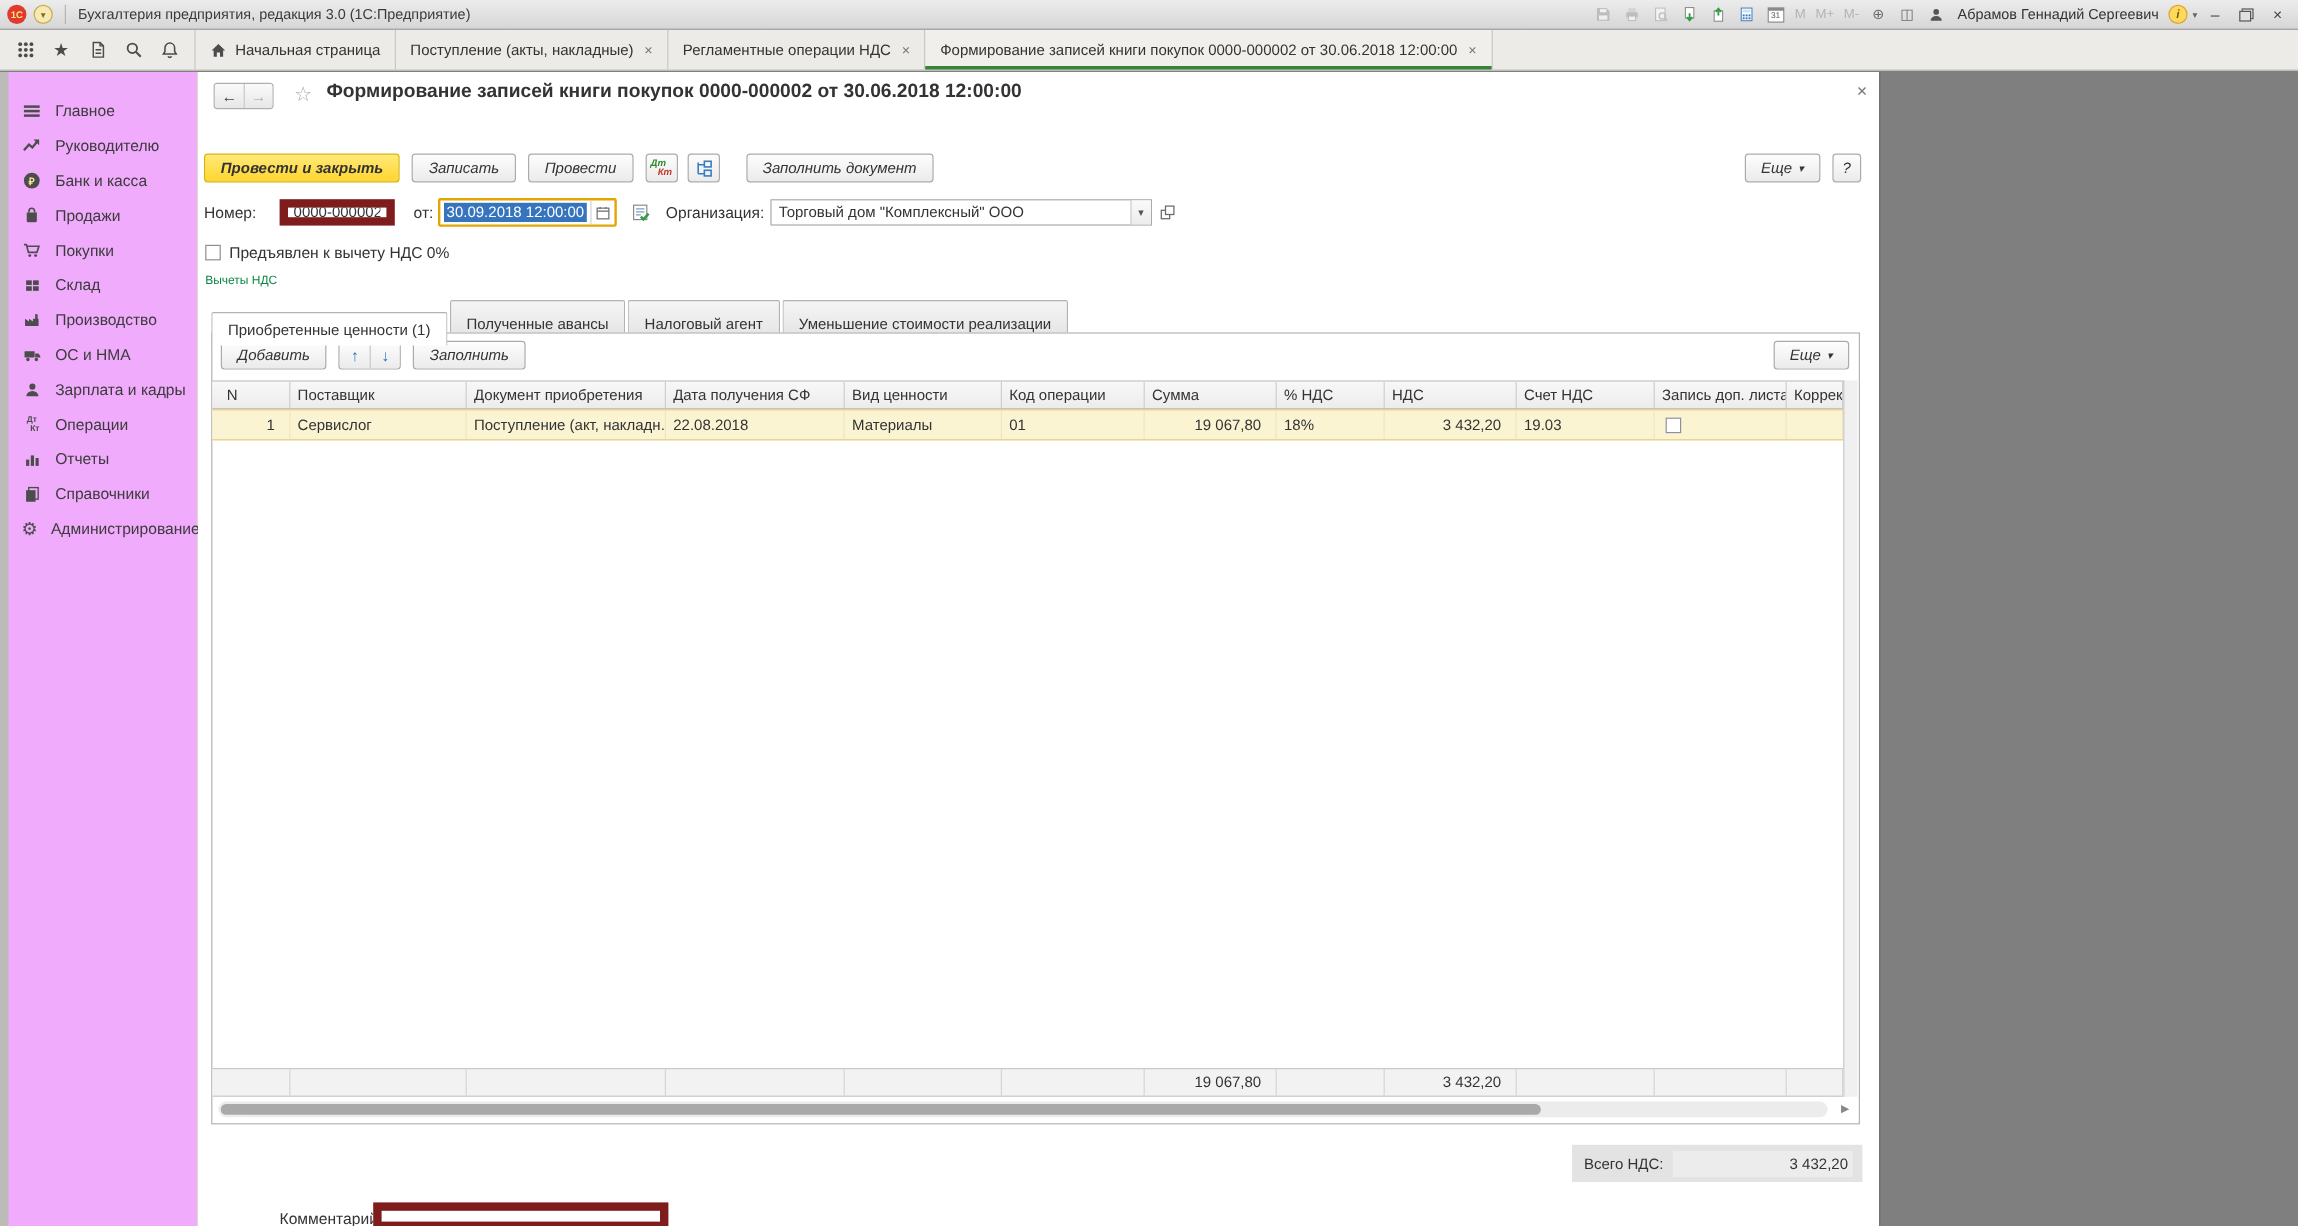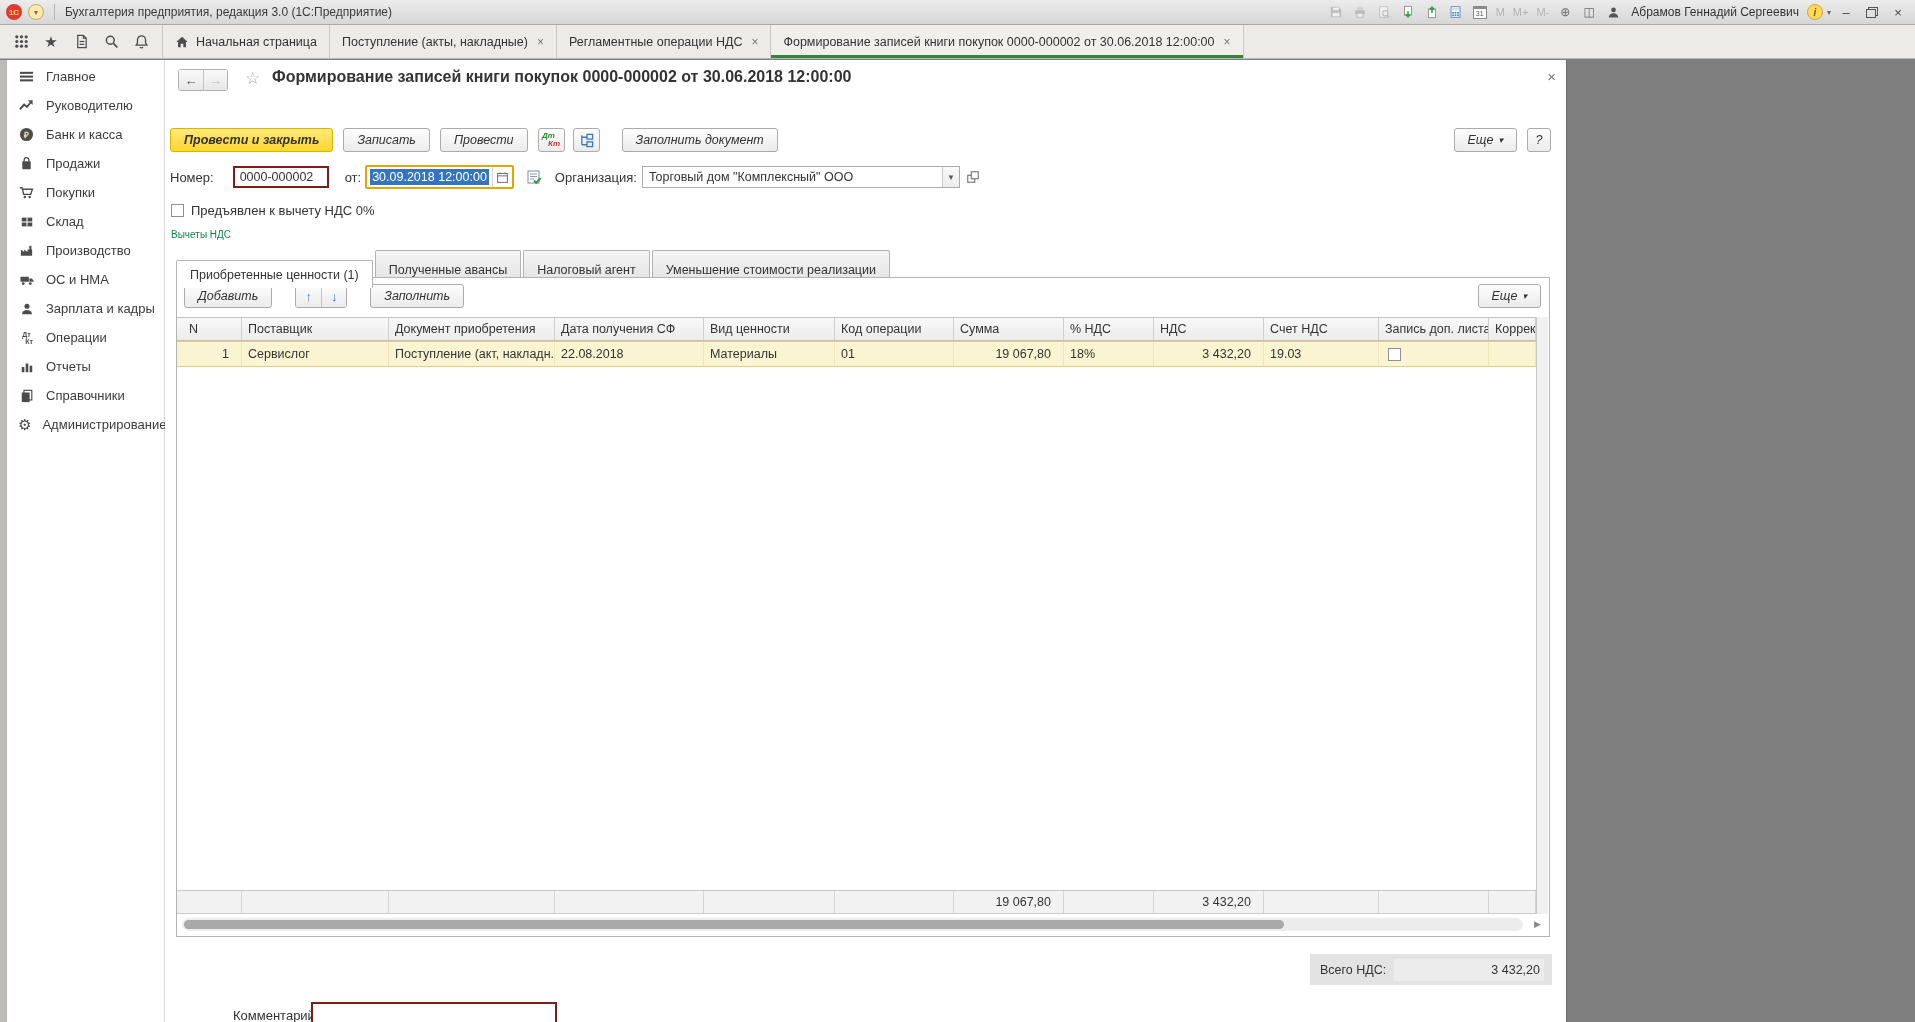--- a/index.html
+++ b/index.html
@@ -42,21 +42,21 @@
   .tab { display:flex; align-items:center; gap:7px; padding:0 12px; font-size:12.5px; color:#333;
     border-left:1px solid #c9c7c4; position:relative; }
   .tab:last-of-type { border-right:1px solid #c9c7c4; }
   .tab.active { background:#f1efec; }
   .tab.active::after { content:''; position:absolute; left:0; right:0; bottom:0; height:3px; background:#35843a; }
   .tab-close { color:#777; font-size:12px; margin-left:2px; }
 
   
   .mainrow { position:absolute; top:60px; left:0; right:0; bottom:0; }
   .sidebar { position:absolute; left:0; top:0; width:165px; height:100%;
-    background:#ffffff; border-left:7px solid #bcbbb8; border-right:1px solid #dad8d2; padding-top:2px; }
+    background:#f0abfc; border-left:7px solid #bcbbb8; border-right:1px solid #dad8d2; padding-top:18px; }
   .sb-item { height:29px; display:flex; align-items:center; gap:11px; padding-left:11px; font-size:13px; color:#3b3b3b; cursor:default; }
   .sb-ico { width:17px; height:16px; display:flex; align-items:center; justify-content:center; font-size:15px; color:#4c4c4c; }
   .dtkt { font-size:7px; font-weight:bold; color:#4c4c4c; line-height:7px; display:flex; flex-direction:column; }
   .dtkt i:last-child { font-style:normal; margin-left:5px; }
   .dtkt i { font-style:normal; }
 
   .desktop { position:absolute; left:1566px; top:0; right:0; height:100%; background:#7f7f7f; border-left:1px solid #6e6e6e; }
 
   .content { position:absolute; left:165px; top:0; width:1401px; height:100%; background:#fff; overflow:hidden; }
 
@@ -76,21 +76,21 @@
   .btn.icon-only { padding:0 4px; width:27px; justify-content:center; }
   .toolbar-row { position:absolute; left:5px; top:68px; display:flex; align-items:center; }
   .g10 { margin-right:10px; } .g8 { margin-right:8px; } .g22 { margin-right:22px; }
   .top-right-btns { position:absolute; top:68px; right:15px; display:flex; gap:10px; }
   .dtkt-btn { font-size:8px; font-weight:bold; line-height:8px; display:flex; flex-direction:column; }
   .dtkt-btn .dt { color:#2e8b2e; } .dtkt-btn .kt { color:#c0392b; margin-left:6px; }
 
   
   .fieldsrow { position:absolute; left:5px; top:105px; height:24px; display:flex; align-items:center; }
   .flabel { font-size:13px; color:#333; }
-  .txt { height:22px; border:2px solid #7f1d1d; font-size:12.5px; color:#333; padding:0 5px; font-family:"Liberation Sans",sans-serif; }
+  .txt { height:22px; border:7px solid #7f1d1d; font-size:12.5px; color:#333; padding:0 5px; font-family:"Liberation Sans",sans-serif; }
   .num-input { width:96px; margin-left:19px; }
   .date-wrap { display:flex; align-items:center; margin-left:4px; border:2px solid #e3a600; border-radius:2px; background:#fff; height:24px; }
   .date-text { padding:0 3px; font-size:12.5px; }
   .date-text .sel { background:#3674be; color:#fff; padding:1px 2px; }
   .cal-btn { width:20px; height:20px; display:flex; align-items:center; justify-content:center; border-left:1px solid #d5d5d5; }
   .inline-ic { width:18px; height:17px; margin-left:12px; display:flex; align-items:center; }
   .org-label { margin-left:11px; }
   .combo { display:flex; align-items:center; border:1px solid #ababab; height:22px; margin-left:5px; width:318px; background:#fff; }
   .combo-val { flex:1; font-size:12.5px; padding:0 6px; white-space:nowrap; overflow:hidden; }
   .combo-arr { width:17px; height:100%; border-left:1px solid #c9c9c9; display:flex; align-items:center; justify-content:center; font-size:9px; color:#555; background:linear-gradient(#fafafa,#ececec); }
@@ -102,21 +102,21 @@
   .section-title { position:absolute; left:6px; top:169px; font-size:10px; color:#0d8746; }
 
   
   .itabs { position:absolute; left:11px; top:190px; display:flex; align-items:flex-end; }
   .itab { height:38px; display:flex; align-items:center; padding:0 13px; font-size:12.5px; color:#333;
     border:1px solid #b3b3b3; border-bottom:none; border-radius:2px 2px 0 0; margin-right:2px;
     background:linear-gradient(#f5f5f5,#e0e0e0); }
   .itab.active { background:#fff; height:28px; position:relative; z-index:3; }
 
   .panel { position:absolute; left:11px; top:217px; width:1374px; height:660px; border:1px solid #b3b3b3; background:#fff; z-index:2; }
-  .tt-toolbar { position:absolute; top:6px; left:7px; right:8px; display:flex; align-items:center;gap:13px; }
+  .tt-toolbar { position:absolute; top:6px; left:7px; right:8px; display:flex; align-items:center; }
   .updown { display:flex; border:1px solid #ababab; border-radius:3px; overflow:hidden; margin:0 10px; }
   .udbtn { width:25px; height:22px; background:linear-gradient(#fdfdfd,#ebebeb); display:flex; align-items:center; justify-content:center;
     color:#2e75b6; font-weight:bold; font-size:13px; }
   .udbtn + .udbtn { border-left:1px solid #c4c4c4; }
   .tt-more { margin-left:auto; }
 
   .grid-cols { display:grid; grid-template-columns:65px 147px 166px 149px 131px 119px 110px 90px 110px 115px 110px minmax(0,1fr); }
   .tbl { position:absolute; top:39px; left:0; right:13px; }
   .th-row { height:24px; background:linear-gradient(#f8f8f8,#ececec); border-top:1px solid #c2c2c2; border-bottom:1px solid #c2c2c2; }
   .th { font-size:12.5px; color:#333; display:flex; align-items:center; padding-left:6px; border-right:1px solid #cfcfcf; overflow:hidden; white-space:nowrap; }

